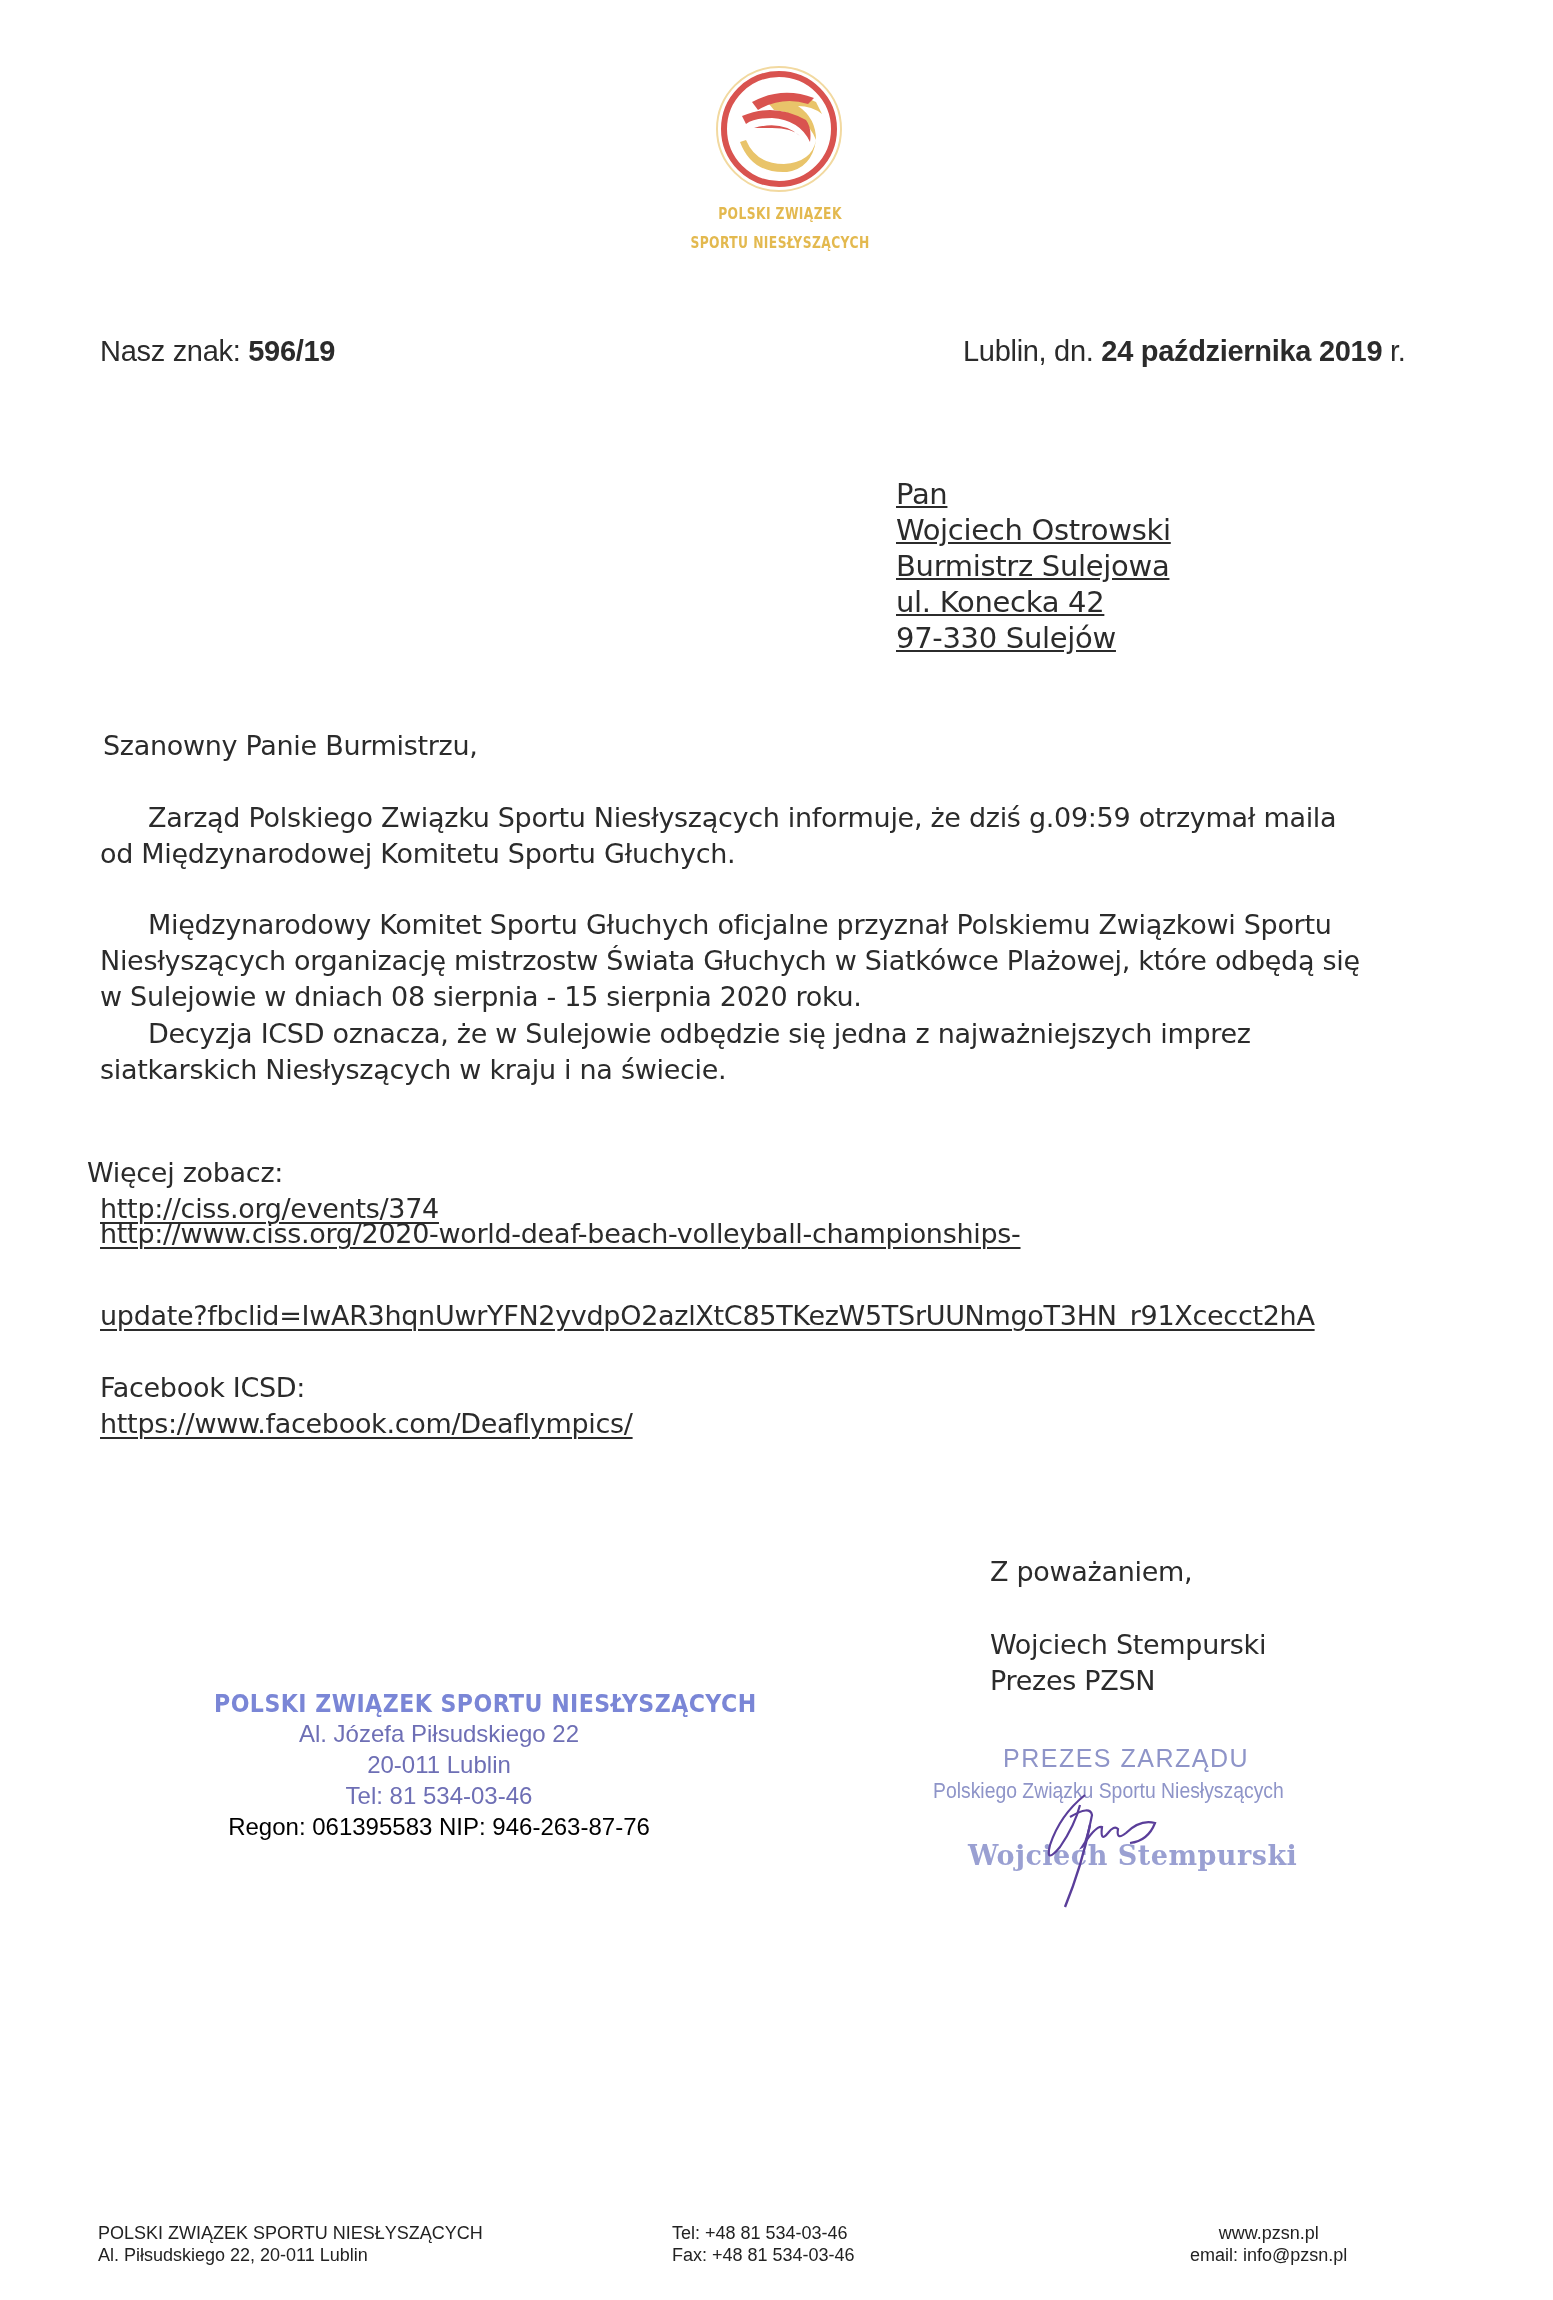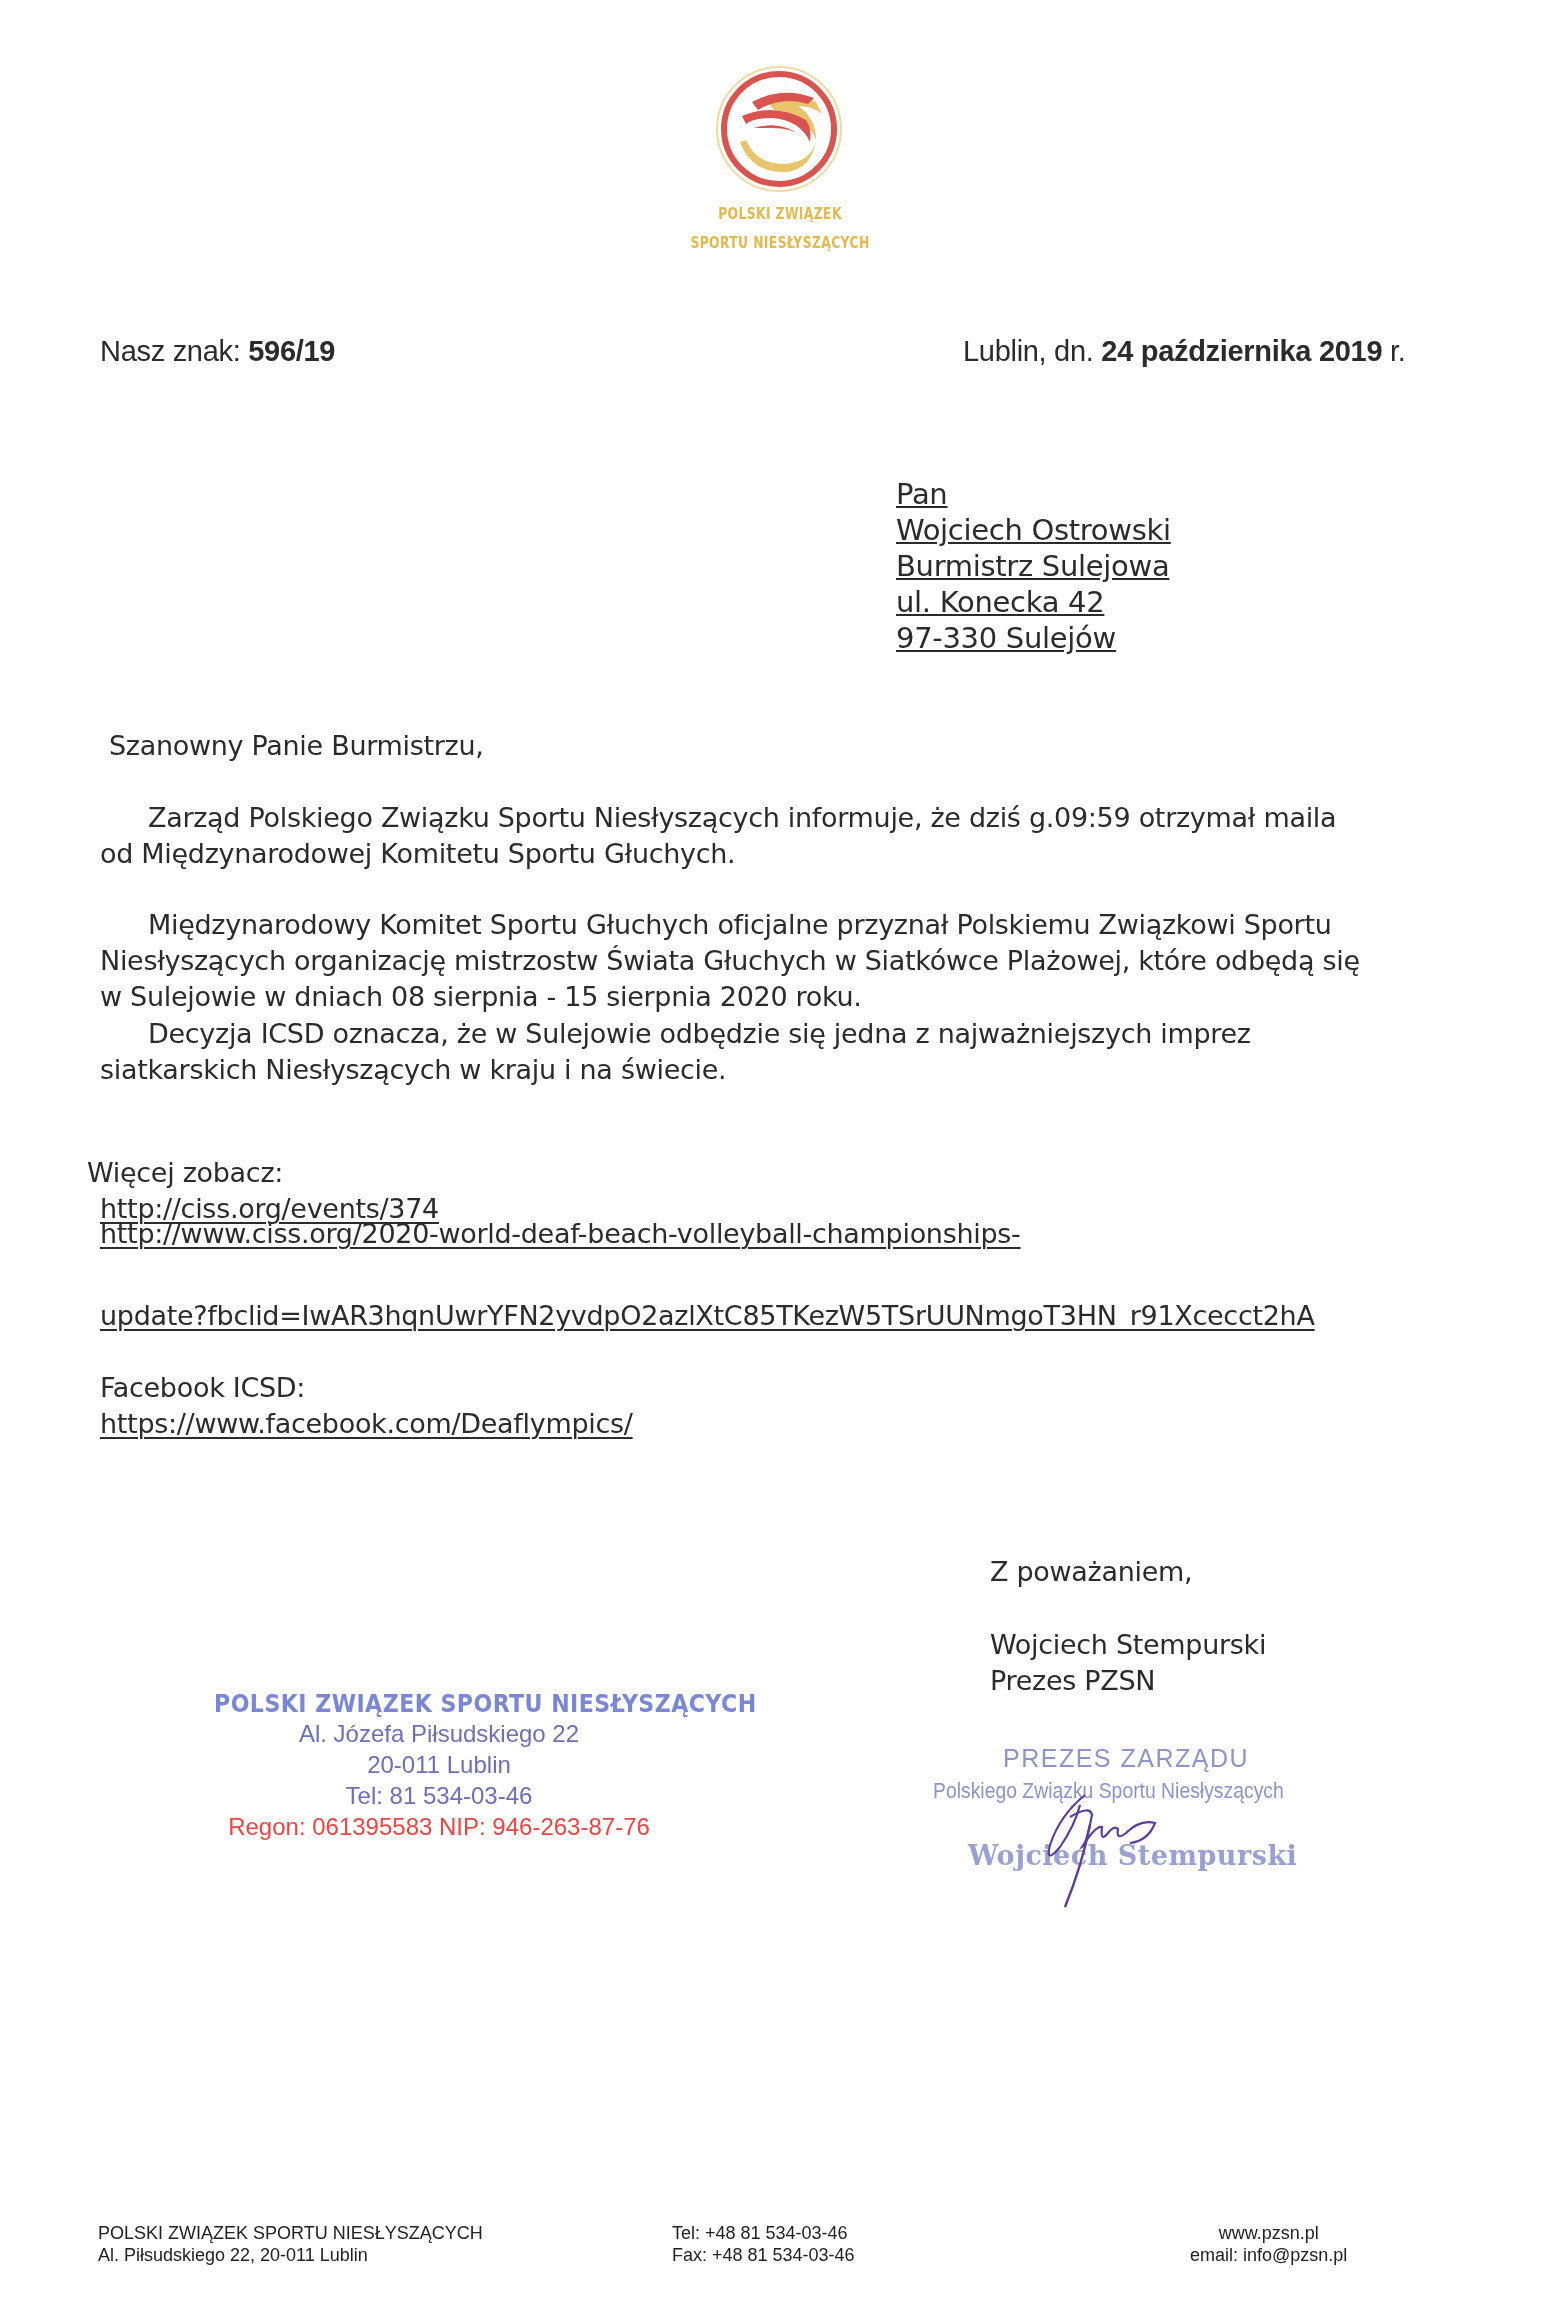--- a/index.html
+++ b/index.html
@@ -49,21 +49,21 @@
 </div>
 
 <div class="abs txt" style="left:896px; top:476px; font-size:29px;text-decoration:underline;">
   <div>Pan</div>
   <div>Wojciech Ostrowski</div>
   <div>Burmistrz Sulejowa</div>
   <div>ul. Konecka 42</div>
   <div>97-330 Sulejów</div>
 </div>
 
-<div class="abs txt" style="left:109px; top:728px;">Szanowny Panie Burmistrzu,</div>
+<div class="abs txt" style="left:103px; top:728px;">Szanowny Panie Burmistrzu,</div>
 
 <div class="abs txt" style="left:100px; top:800px;">
   <div style="padding-left:48px;">Zarząd Polskiego Związku Sportu Niesłyszących informuje, że dziś g.09:59 otrzymał maila</div>
   <div>od Międzynarodowej Komitetu Sportu Głuchych.</div>
 </div>
 
 <div class="abs txt" style="left:100px; top:907px;">
   <div style="padding-left:48px;">Międzynarodowy Komitet Sportu Głuchych oficjalne przyznał Polskiemu Związkowi Sportu</div>
   <div>Niesłyszących organizację mistrzostw Świata Głuchych w Siatkówce Plażowej, które odbędą się</div>
   <div>w Sulejowie w dniach 08 sierpnia - 15 sierpnia 2020 roku.</div>
@@ -85,21 +85,21 @@
 
 <div class="abs txt" style="left:990px; top:1554px;">Z poważaniem,</div>
 <div class="abs txt" style="left:990px; top:1627px;">Wojciech Stempurski</div>
 <div class="abs txt" style="left:990px; top:1663px;">Prezes PZSN</div>
 
 <div class="abs stamp" style="left:214px; top:1690px; width:450px;">
   <div class="stamp-title">POLSKI ZWIĄZEK SPORTU NIESŁYSZĄCYCH</div>
   <div class="stamp-line">Al. Józefa Piłsudskiego 22</div>
   <div class="stamp-line">20-011 Lublin</div>
   <div class="stamp-line">Tel: 81 534-03-46</div>
-  <div class="stamp-line" style="color:#ef4444;">Regon: 061395583   NIP: 946-263-87-76</div>
+  <div class="stamp-line" style="color:#000000;">Regon: 061395583   NIP: 946-263-87-76</div>
 </div>
 
 <div class="abs stamp2-title" style="left:1003px; top:1744px;">PREZES ZARZĄDU</div>
 <div class="abs stamp2-sub" style="left:933px; top:1778px;">Polskiego Związku Sportu Niesłyszących</div>
 <div class="abs stamp2-name" style="left:968px; top:1840px;">Wojciech Stempurski</div>
 <div class="abs" style="left:1030px; top:1785px; width:140px; height:130px;">
   <svg width="140" height="130" viewBox="0 0 140 130">
     <path d="M55 10 Q30 30 20 60 Q15 80 30 62 Q45 40 50 20" fill="none" stroke="#5a3e9a" stroke-width="2.2"></path>
     <path d="M40 32 Q60 20 62 30 Q56 60 52 62 Q66 40 72 42 Q70 58 78 48 Q84 40 88 44 Q86 56 96 48 Q110 34 125 38 Q118 56 100 58" fill="none" stroke="#5a3e9a" stroke-width="2.2"></path>
     <path d="M60 40 Q52 80 35 122" fill="none" stroke="#5a3e9a" stroke-width="2.4"></path>

